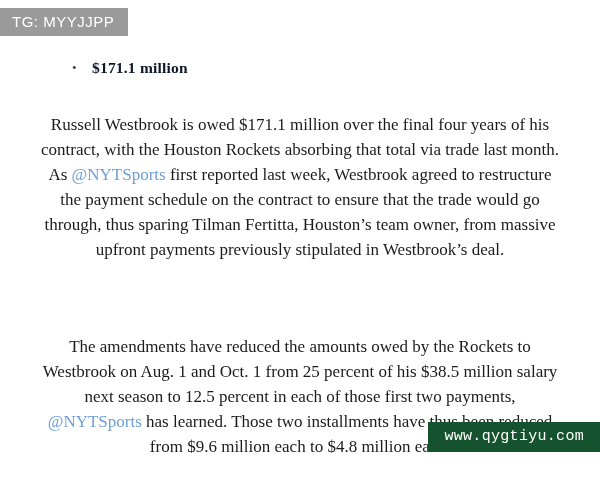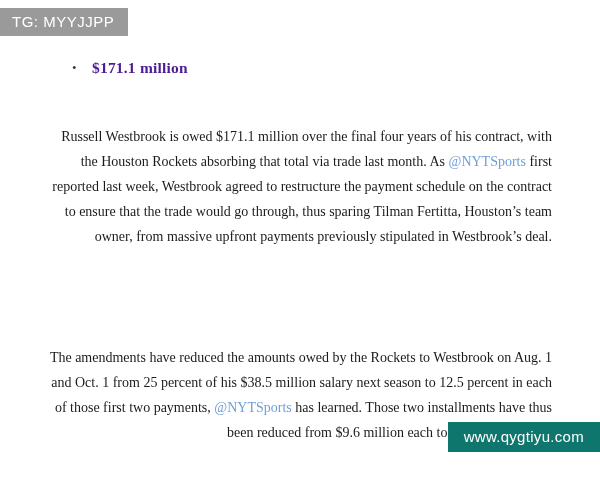--- a/index.html
+++ b/index.html
@@ -34,23 +34,23 @@
     padding: 6px 14px 7px 12px;
     line-height: 1;
     text-align: right;
   }
 
   
   .site-badge {
     position: absolute;
     right: 0;
     bottom: 28px;
-    background: #0f766e;
+    background: #14532d;
     color: #ffffff;
-    font-family: Liberation Sans, sans-serif;
+    font-family: Liberation Mono, monospace;
     font-size: 15px;
     letter-spacing: 0.3px;
     padding: 7px 16px 8px 16px;
     line-height: 1;
   }
 
   .content {
     position: absolute;
     left: 36px;
     right: 36px;
@@ -71,30 +71,30 @@
     line-height: 20px;
   }
   .bullet-dot::before {
     content: "\2022";
   }
   .bullet-label {
     font-weight: bold;
     font-size: 15.5px;
     line-height: 20px;
     letter-spacing: 0.2px;
-    color: #4c1d95;
+    color: #0f172a;
     margin-left: 10px;
   }
 
   .para {
-    font-size: 14px;
+    font-size: 17px;
     line-height: 25px;
     color: #1b1b1b;
-    margin: 12px;
-    text-align: right;
+    margin: 0;
+    text-align: center;
   }
 
   .spacer-1 { height: 34px; }
   .spacer-2 { height: 38px; }
   .spacer-3 { height: 34px; }
 
   .handle {
     color: #6f9fd8;
   }
 </style>

